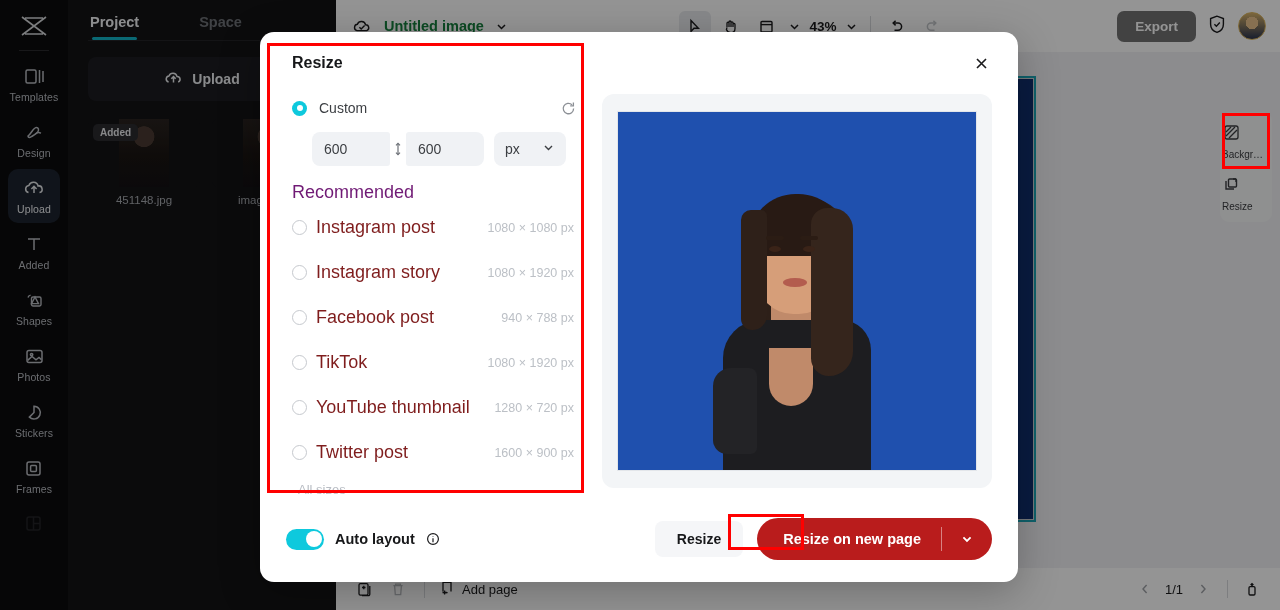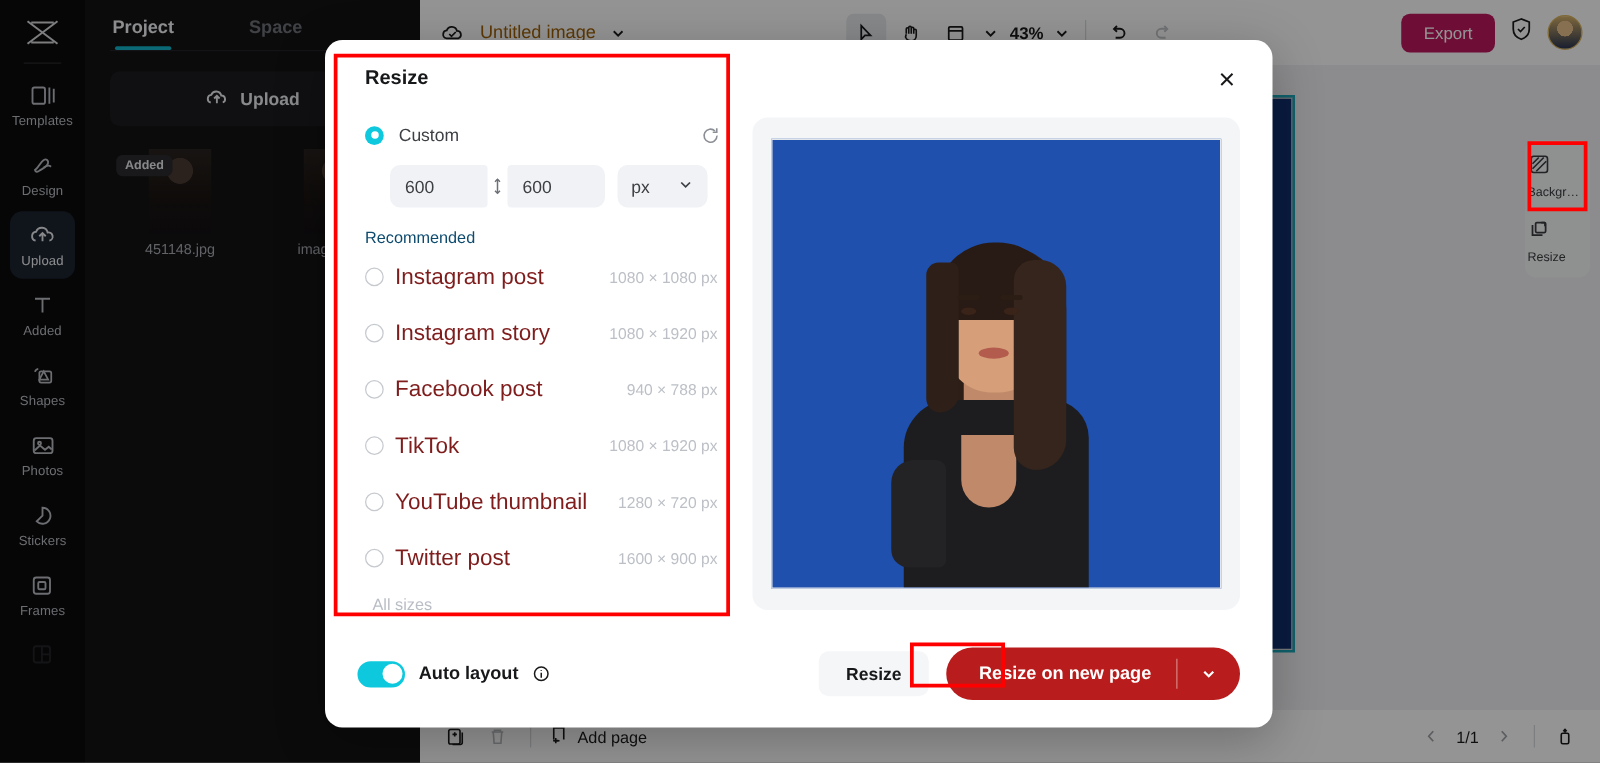--- a/index.html
+++ b/index.html
@@ -73,33 +73,33 @@
   }
   .thumb-name { font-size: 11.5px; color: #a6a9ae; margin-top: 7px; white-space: nowrap; overflow: hidden; }
 
   
   .editor { position: absolute; left: 336px; top: 0; right: 0; bottom: 0; background: #f1f2f4; }
   .topbar {
     position: absolute; left: 336px; top: 0; right: 0; height: 52px;
     background: #fff; display: flex; align-items: center; padding: 0 14px; gap: 10px; z-index: 3;
   }
   .tb-cloud { width: 24px; height: 24px; display:flex; align-items:center; justify-content:center; }
-  .tb-title { font-size: 14.5px; font-weight: 400; color: #a16207; }
+  .tb-title { font-size: 14.5px; font-weight: 700; color: #15803d; }
   .tb-chev { width: 16px; height: 16px; display:flex; align-items:center; justify-content:center; }
   .tb-mid { margin-left: auto; display: flex; align-items: center; gap: 4px; }
   .tb-tool {
     width: 32px; height: 30px; border-radius: 6px; display:flex; align-items:center; justify-content:center;
     cursor: pointer;
   }
   .tb-tool.sel { background: #e8eaee; }
   .tb-zoom { font-size: 13.5px; font-weight: 600; color: #1a1a1c; padding: 0 3px; }
   .tb-vsep { width: 1px; height: 20px; background: #d8dadd; margin: 0 6px; }
   .tb-right { margin-left: auto; display: flex; align-items: center; gap: 11px; }
   .export-btn {
-    background: #be185d; color: #fff; font-size: 13.5px; font-weight: 400;
+    background: #737373; color: #fff; font-size: 13.5px; font-weight: 700;
     padding: 8px 18px; border-radius: 7px; cursor: pointer;
   }
   .avatar {
     width: 28px; height: 28px; border-radius: 50%;
     background: radial-gradient(circle at 50% 38%, #e8c28c 0 30%, transparent 31%),
                 linear-gradient(#d6b16a, #2a3550);
     border: 1.5px solid #d9b35c;
   }
   .canvas-area { position: absolute; left: 336px; top: 52px; right: 0; bottom: 42px; background: #f1f2f4; }
   .art-board {
@@ -169,21 +169,21 @@
   }
   .size-field.w { border-top-right-radius: 3px; border-bottom-right-radius: 3px; }
   .size-field.h { border-top-left-radius: 3px; border-bottom-left-radius: 3px; }
   .link-ico { width: 16px; height: 20px; display:flex; align-items:center; justify-content:center; flex: none; cursor: pointer; }
   .unit-sel {
     width: 72px; height: 34px; background: #f0f2f5; border-radius: 8px; margin-left: 10px;
     display: flex; align-items: center; justify-content: space-between; padding: 0 11px;
     font-size: 14px; color: #3c3f43; cursor: pointer;
   }
 
-  .rec-lbl { font-size: 13px; color: #0c4a6e; margin: 16px 0 0 6px; }
+  .rec-lbl { font-size: 18px; color: #701a75; margin: 16px 0 0 6px; }
   .preset-list { flex: 1; overflow: hidden; padding-left: 6px; margin-top: 2px; }
   .preset {
     display: flex; align-items: center; height: 45px; cursor: pointer;
   }
   .preset-name { font-size: 18px; color: #7f1d1d; margin-left: 9px; }
   .preset-dim { margin-left: auto; font-size: 12.5px; color: #bcc0c6; padding-right: 10px; }
   .all-sizes { font-size: 13px; color: #b9bdc4; padding: 7px 0 0 6px; }
 
   .preview-col {
     flex: 1; background: #f3f5f7; border-radius: 12px;

